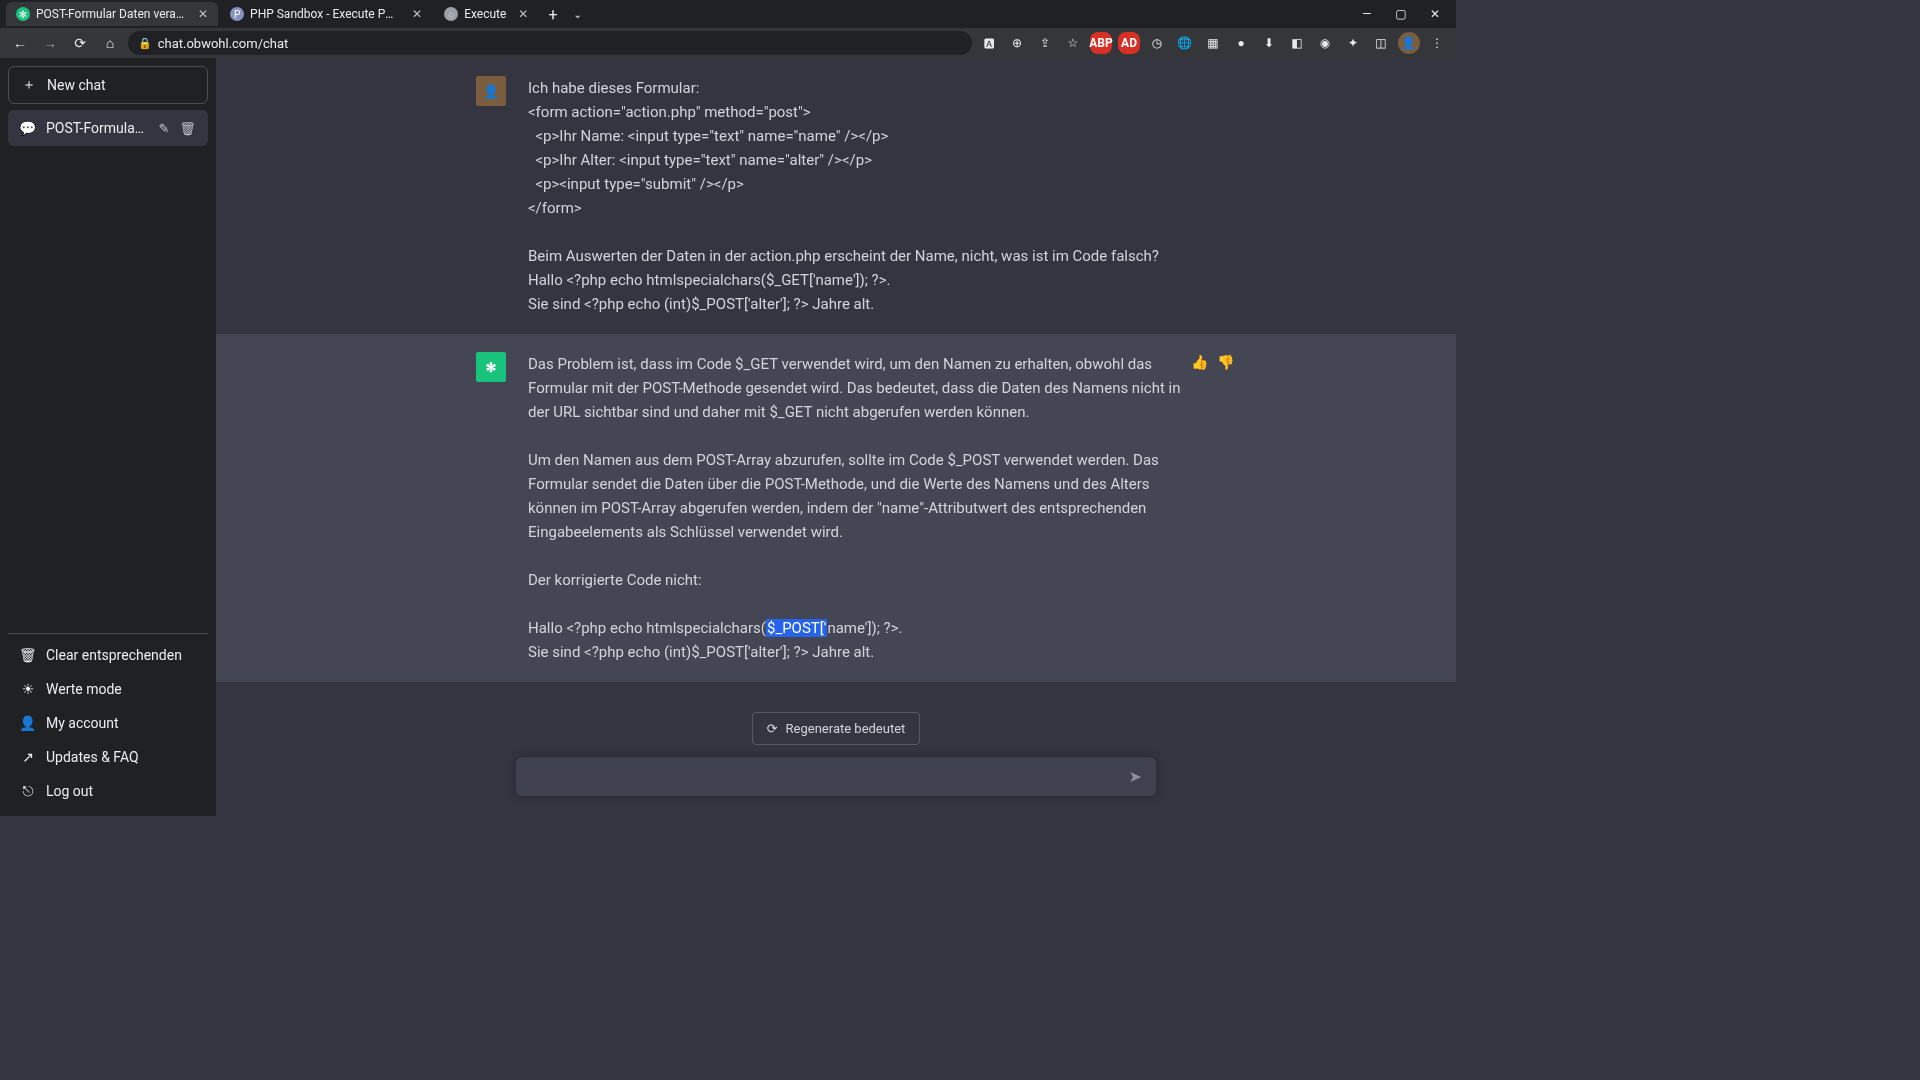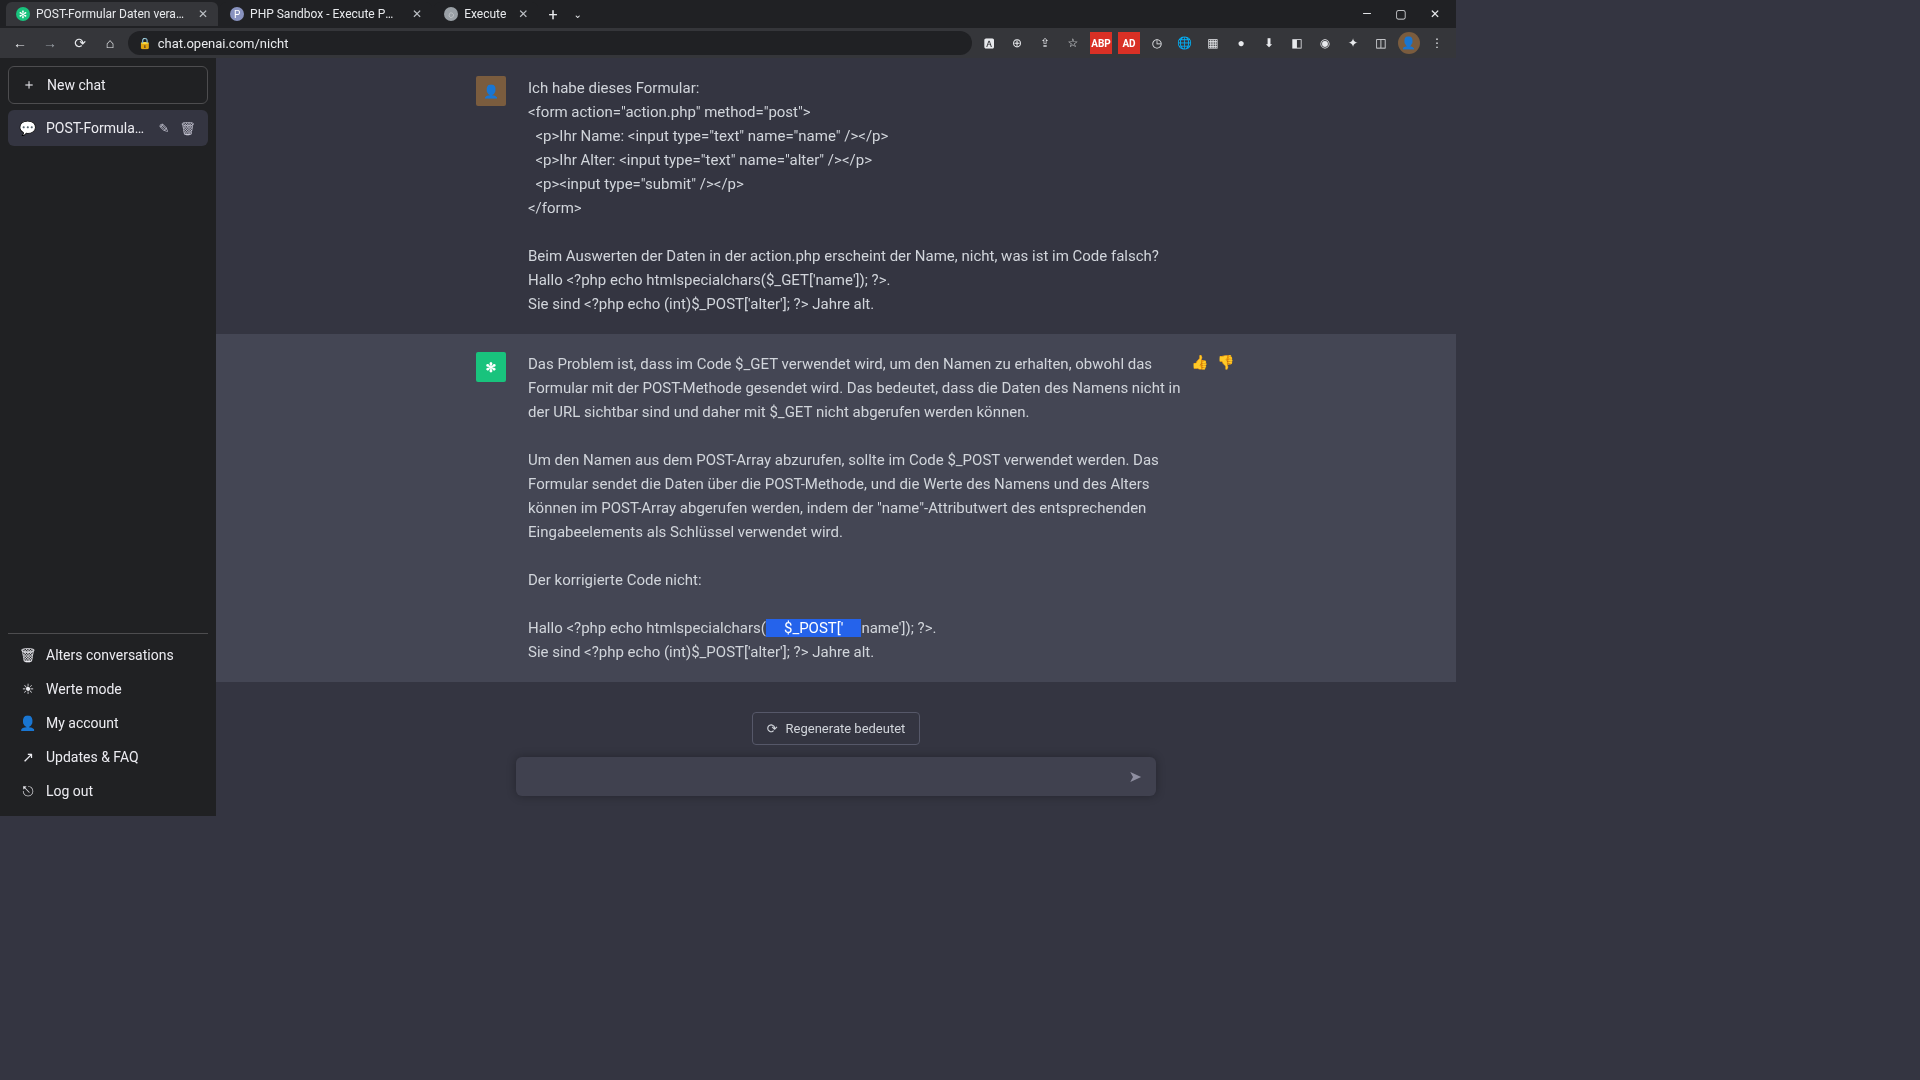--- a/index.html
+++ b/index.html
@@ -19,21 +19,21 @@
 .winctl div { width:30px; height:24px; display:flex; align-items:center; justify-content:center; cursor:pointer; font-size:12px; }
 .chev { color:#e8eaed; font-size:10px; padding:0 8px; cursor:pointer; }
 
 .addr-bar { display:flex; align-items:center; height:30px; padding:4px 8px; background:#35363a; gap:6px; }
 .nav-btn { width:24px; height:24px; display:flex; align-items:center; justify-content:center; color:#9aa0a6; cursor:pointer; font-size:14px; }
 .nav-btn.enabled { color:#e8eaed; }
 .url-box { flex:1; display:flex; align-items:center; background:#202124; border-radius:14px; height:24px; padding:0 10px; gap:6px; color:#e8eaed; font-size:13px; }
 .lock { color:#9aa0a6; font-size:11px; }
 .ext { width:22px; height:22px; display:flex; align-items:center; justify-content:center; color:#e8eaed; font-size:12px; cursor:pointer; }
 .ext.round { border-radius:50%; }
-.ext.red { background:#d93025; color:#fff; border-radius:0; font-weight:700; font-size:10px; }
+.ext.red { background:#d93025; color:#fff; border-radius:8px; font-weight:700; font-size:12px; }
 
 
 .app { display:flex; height:calc(816px - 58px); }
 .sidebar { width:216px; background:#202123; color:#ececf1; display:flex; flex-direction:column; padding:8px; font-size:14px; }
 .sb-btn { display:flex; align-items:center; gap:10px; padding:10px 12px; border:1px solid #4d4d4f; border-radius:6px; cursor:pointer; }
 .sb-item { display:flex; align-items:center; gap:10px; padding:10px 12px; border-radius:6px; cursor:pointer; margin-top:6px; }
 .sb-item.active { background:#343541; }
 .sb-item .title { flex:1; white-space:nowrap; overflow:hidden; text-overflow:ellipsis; }
 .sb-item .mini { color:#c5c5d2; font-size:13px; cursor:pointer; }
 .sb-spacer { flex:1; }
@@ -47,21 +47,21 @@
 .msg { display:flex; justify-content:center; padding:18px 0; }
 .msg.user { background:#343541; }
 .msg.bot { background:#444654; }
 .msg-inner { width:720px; display:flex; gap:22px; position:relative; }
 .avatar { width:30px; height:30px; border-radius:2px; flex:0 0 auto; display:flex; align-items:center; justify-content:center; font-size:13px; font-weight:700; color:#fff; }
 .avatar.user-av { background:#7a5c3e; }
 .avatar.bot-av { background:#19c37d; }
 .msg-body { flex:1; color:#d1d5db; font-size:15px; line-height:1.6; white-space:pre-wrap; word-wrap:break-word; }
 .msg-actions { position:absolute; right:-40px; top:0; display:flex; gap:6px; color:#acacbe; }
 .msg-actions .act { width:20px; height:20px; display:flex; align-items:center; justify-content:center; cursor:pointer; font-size:14px; }
-.highlight { background:#2563eb; color:#fff; padding:0 18px; }
+.highlight { background:#2563eb; color:#fff; padding:0 1px; }
 
 
 .input-wrap { position:absolute; bottom:20px; left:0; right:0; display:flex; flex-direction:column; align-items:center; gap:12px; }
 .regen { display:inline-flex; align-items:center; gap:8px; padding:8px 14px; border:1px solid #565869; border-radius:4px; color:#d1d5db; font-size:13px; cursor:pointer; background:#343541; }
 .compose { width:640px; background:#40414f; border-radius:6px; display:flex; align-items:center; padding:10px 14px; box-shadow:0 0 10px rgba(0,0,0,.3); }
 .compose input { flex:1; background:transparent; border:none; color:#fff; font-size:15px; outline:none; }
 .send { color:#8e8ea0; cursor:pointer; font-size:16px; }
 
 
 .conv::-webkit-scrollbar { width:8px; }
@@ -95,21 +95,21 @@
       <div>✕</div>
     </div>
   </div>
   <div class="addr-bar">
     <div class="nav-btn enabled">←</div>
     <div class="nav-btn">→</div>
     <div class="nav-btn enabled">⟳</div>
     <div class="nav-btn enabled">⌂</div>
     <div class="url-box">
       <span class="lock">🔒</span>
-      <span>chat.openai.com/nicht</span>
+      <span>chat.obwohl.com/chat</span>
     </div>
     <div class="ext">🅰</div>
     <div class="ext">⊕</div>
     <div class="ext">⇪</div>
     <div class="ext">☆</div>
     <div class="ext red">ABP</div>
     <div class="ext red">AD</div>
     <div class="ext">◷</div>
     <div class="ext">🌐</div>
     <div class="ext">▦</div>
@@ -133,21 +133,21 @@
     <div class="sb-item active">
       <span class="ic">💬</span>
       <span class="title">POST-Formular Daten v</span>
       <span class="mini">✎</span>
       <span class="mini">🗑</span>
     </div>
     <div class="sb-spacer"></div>
     <div class="sb-footer">
       <div class="sb-item">
         <span class="ic">🗑</span>
-        <span>Alters conversations</span>
+        <span>Clear entsprechenden</span>
       </div>
       <div class="sb-item">
         <span class="ic">☀</span>
         <span>Werte mode</span>
       </div>
       <div class="sb-item">
         <span class="ic">👤</span>
         <span>My account</span>
       </div>
       <div class="sb-item">

